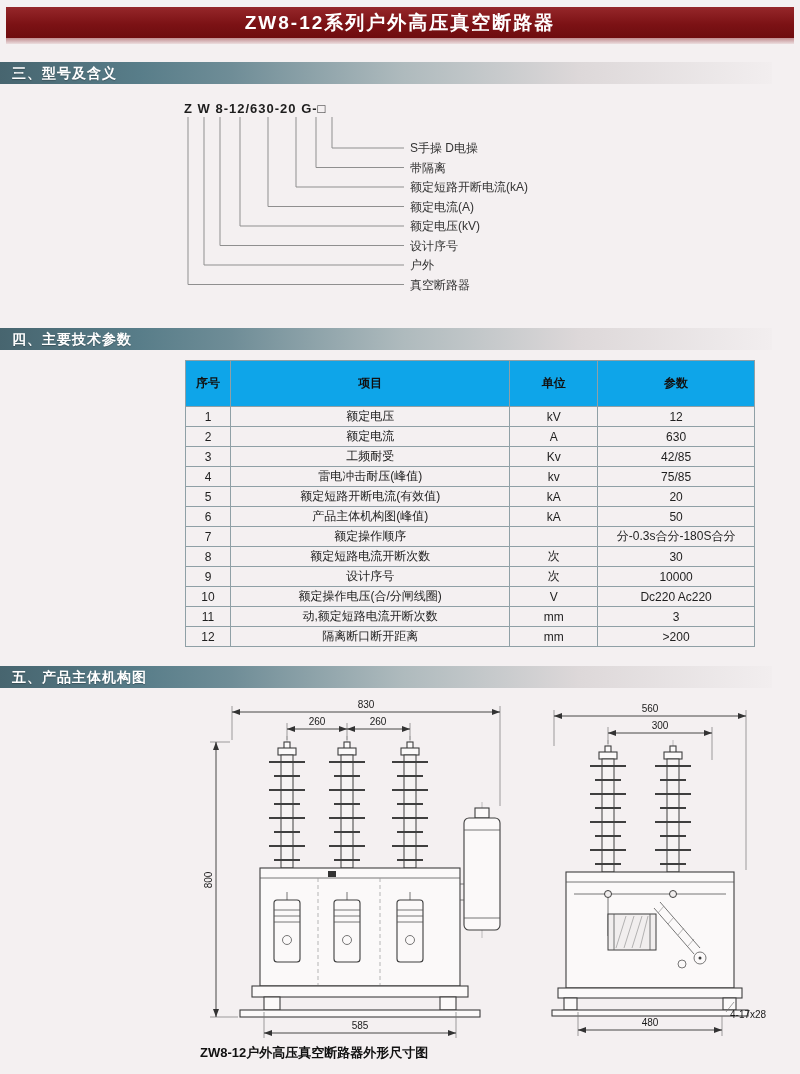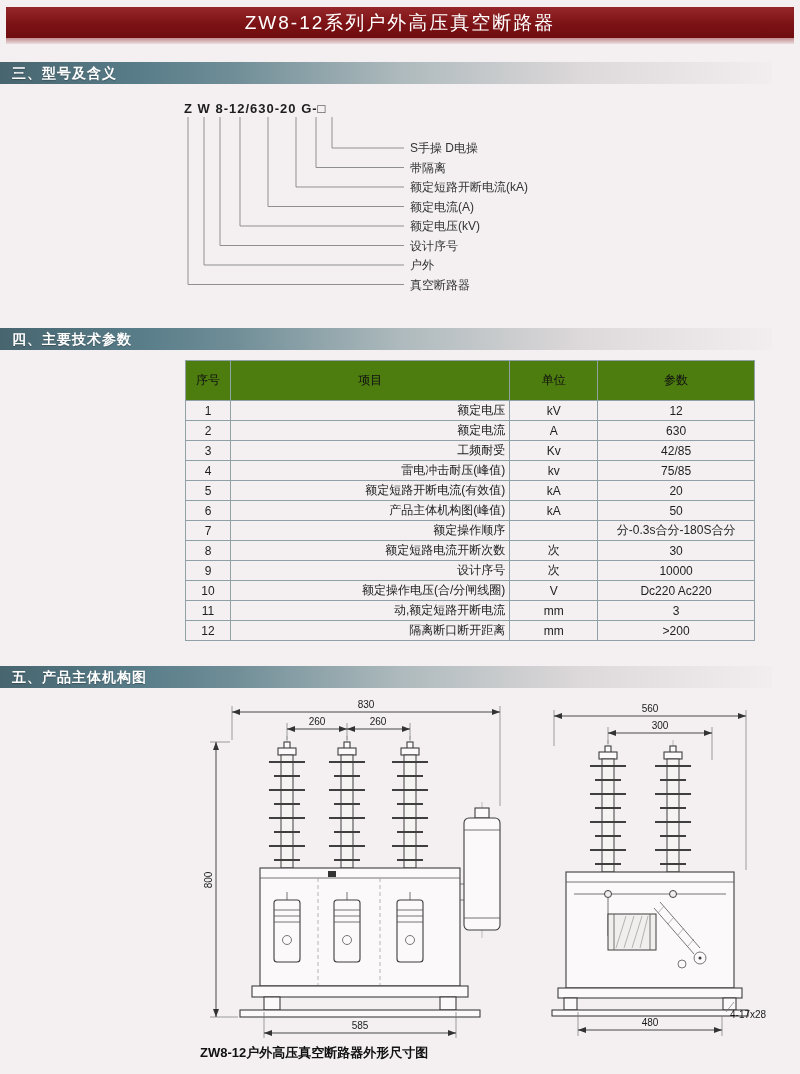--- a/index.html
+++ b/index.html
@@ -8,21 +8,21 @@
     position: relative; width: 800px; height: 1074px;
     background: #f4f0f1;
     font-family: "Liberation Sans", "DejaVu Sans", sans-serif;
     color: #222; overflow: hidden;
   }
   .banner {
     position: absolute; left: 6px; top: 7px; width: 788px; height: 31px;
     background: linear-gradient(180deg, #96272a 0%, #7c1215 55%, #6e0c0f 100%);
     display: flex; align-items: center; justify-content: center;
   }
-  .banner-title { color: #fff; font-size: 19px; font-weight: normal; letter-spacing: 2px; }
+  .banner-title { color: #fff; font-size: 19px; font-weight: bold; letter-spacing: 2px; }
   .banner-sub {
     position: absolute; left: 6px; top: 38px; width: 788px; height: 6px;
     background: linear-gradient(180deg, #c18d90, #ecdedf);
   }
   .sec-bar {
     position: absolute; left: 0; height: 22px; width: 772px;
     background: linear-gradient(90deg, #47656f 0%, #587d89 18%, #6f8d97 30%, #aebabd 52%, #ddd8d9 75%, #f2eeef 100%);
     color: #fff; font-size: 14px; font-weight: bold; line-height: 22px;
     padding-left: 12px; letter-spacing: 1px;
     text-shadow: 0 1px 1px rgba(0,0,0,0.25);
@@ -34,23 +34,23 @@
   .model-svg { position: absolute; left: 180px; top: 96px; }
   .model-code  { font-size: 13px; font-weight: bold; fill: #1d1d1d; letter-spacing: 1px; }
   .model-label { font-size: 12px; fill: #333; }
   .lead { fill: none; stroke: #8f8f8f; stroke-width: 1; }
 
   .params {
     position: absolute; left: 185px; top: 360px; width: 570px;
     border-collapse: collapse; font-size: 12px; color: #1e1e1e;
   }
   .params th, .params td { border: 1px solid #8fa0a6; }
-  .params th { background: #4d7c0f; height: 40px; font-weight: normal; color: #111; text-align: center; }
+  .params th { background: #0ea5e9; height: 46px; font-weight: bold; color: #111; text-align: center; }
   .params td { height: 20px; padding: 0 4px; text-align: center; background: transparent; }
-  .params td.c-item { text-align: right; }
+  .params td.c-item { text-align: center; }
   .c-no { width: 45px; } .c-item { width: 280px; } .c-unit { width: 88px; } .c-param { width: 157px; }
 
   .drawing-svg { position: absolute; }
   #front-view { left: 200px; top: 696px; }
   #side-view  { left: 548px; top: 700px; }
   .dim   { stroke: #333; stroke-width: 0.9; fill: none; }
   .ext   { stroke: #777; stroke-width: 0.7; }
   .dtext { font-size: 10px; fill: #1a1a1a; }
   .outline { stroke: #3f3f3f; stroke-width: 1.1; fill: #fbf9f9; }
   .thin  { stroke: #555; stroke-width: 0.8; fill: none; }
@@ -162,21 +162,21 @@
         <td class="c-param">10000</td>
       </tr>
       <tr>
         <td class="c-no">10</td>
         <td class="c-item">额定操作电压(合/分闸线圈)</td>
         <td class="c-unit">V</td>
         <td class="c-param">Dc220 Ac220</td>
       </tr>
       <tr>
         <td class="c-no">11</td>
-        <td class="c-item">动,额定短路开断电流</td>
+        <td class="c-item">动,额定短路电流开断次数</td>
         <td class="c-unit">mm</td>
         <td class="c-param">3</td>
       </tr>
       <tr>
         <td class="c-no">12</td>
         <td class="c-item">隔离断口断开距离</td>
         <td class="c-unit">mm</td>
         <td class="c-param">&gt;200</td>
       </tr>
     </tbody>

